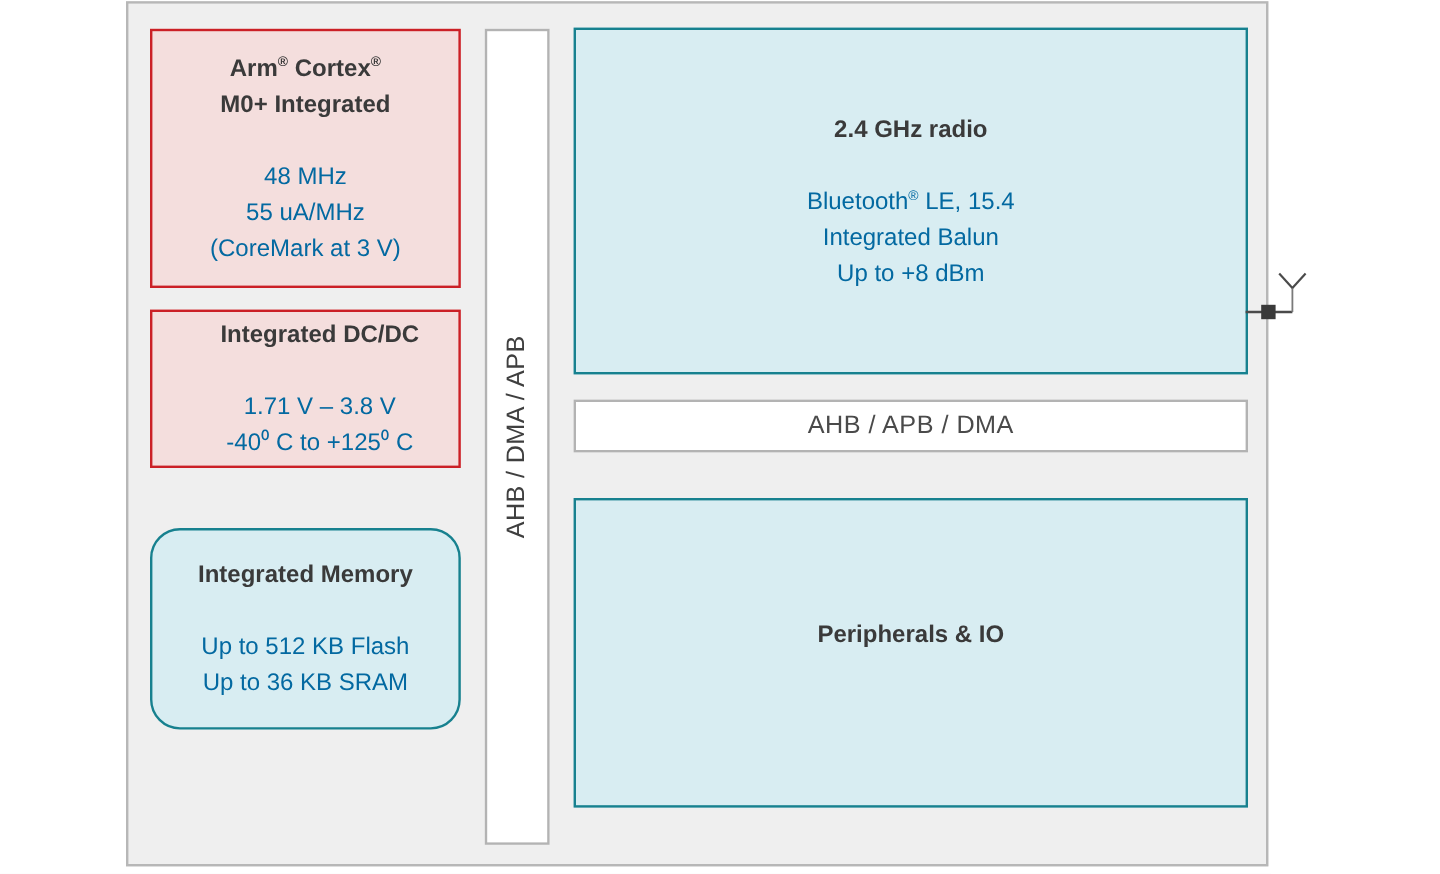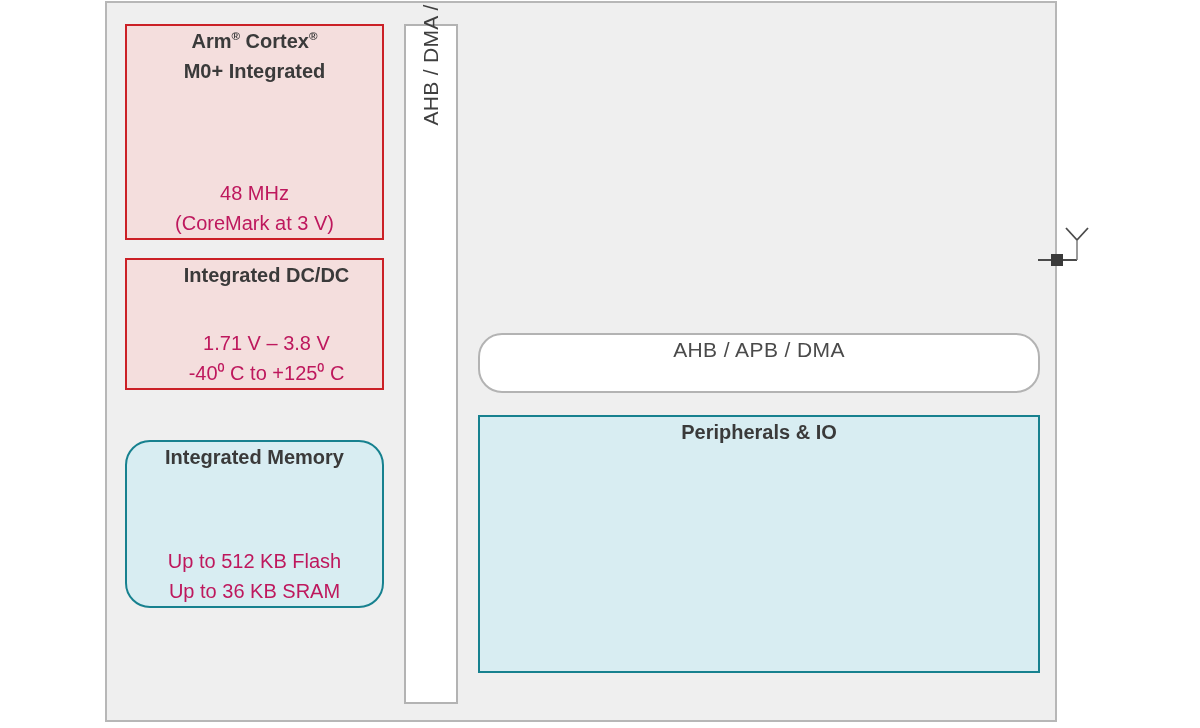--- a/index.html
+++ b/index.html
@@ -21,32 +21,32 @@
     border: 2px solid #b7b7b7;
     box-sizing: border-box;
   }
 
   .box {
     position: absolute;
     box-sizing: border-box;
     display: flex;
     flex-direction: column;
     align-items: center;
-    justify-content: space-between;
+    justify-content: center;
     text-align: center;
     color: #363636;
     font-size: 20px;
     line-height: 30px;
   }
   .box.pink { background: #f4dedd; border: 2px solid #cb2026; }
   .box.cyan { background: #d8edf2; border: 2px solid #17818f; }
   .box.white { background: #ffffff; border: 2px solid #b3b3b3; }
 
   .title { font-weight: bold; color: #3a3a3a; }
-  .body-text { font-weight: normal; color: #be185d; }
+  .body-text { font-weight: normal; color: #0369a1; }
   .spacer { height: 30px; }
 
   .vbus span {
     transform: rotate(-90deg);
     white-space: nowrap;
     font-size: 21px;
     color: #3f3f3f;
     letter-spacing: 0.3px;
   }
   .hbus { font-size: 21px; color: #4a4a4a; letter-spacing: 0.4px; }
@@ -63,20 +63,21 @@
   <div class="container"></div>
 
   <div class="box pink" style="left:125px; top:24px; width:259px; height:216px;">
     <div class="title">
       <div>Arm<sup class="reg">®</sup> Cortex<sup class="reg">®</sup></div>
       <div>M0+ Integrated</div>
     </div>
     <div class="spacer"></div>
     <div class="body-text">
       <div>48 MHz</div>
+      <div>55 uA/MHz</div>
       <div>(CoreMark at 3 V)</div>
     </div>
   </div>
 
   <div class="box pink" style="left:125px; top:258px; width:259px; height:132px;padding-left:24px;">
     <div class="title">
       <div>Integrated DC/DC</div>
     </div>
     <div class="spacer"></div>
     <div class="body-text">
@@ -94,22 +95,33 @@
       <div>Up to 512 KB Flash</div>
       <div>Up to 36 KB SRAM</div>
     </div>
   </div>
 
 
   <div class="box white vbus" style="left:404px; top:24px; width:54px; height:680px;">
     <span>AHB / DMA / APB</span>
   </div>
 
+  <div class="box cyan" style="left:478px; top:23px; width:562px; height:289px;">
+    <div class="title">
+      <div>2.4 GHz radio</div>
+    </div>
+    <div class="spacer"></div>
+    <div class="body-text">
+      <div>Bluetooth<sup class="reg">®</sup> LE, 15.4</div>
+      <div>Integrated Balun</div>
+      <div>Up to +8 dBm</div>
+    </div>
+  </div>
 
-  <div class="box white hbus" style="left:478px; top:333px; width:562px; height:60px;border-radius:24px;">
+  <div class="box white hbus" style="left:478px; top:333px; width:562px; height:44px;">
     <span>AHB / APB / DMA</span>
   </div>
 
   <div class="box cyan" style="left:478px; top:415px; width:562px; height:258px;">
     <div class="title">
       <div>Peripherals &amp; IO</div>
     </div>
     <div class="spacer"></div>
   </div>
 

